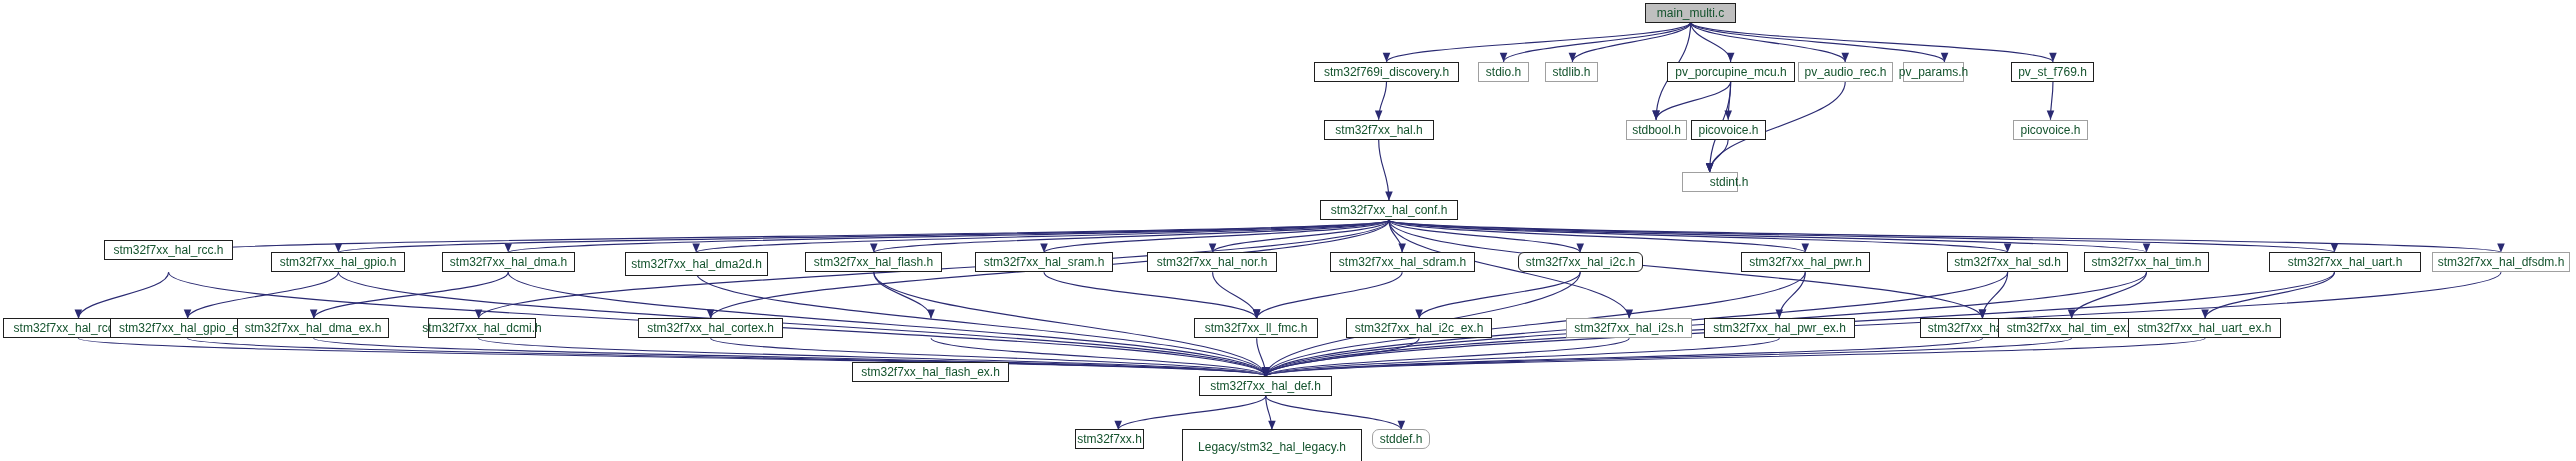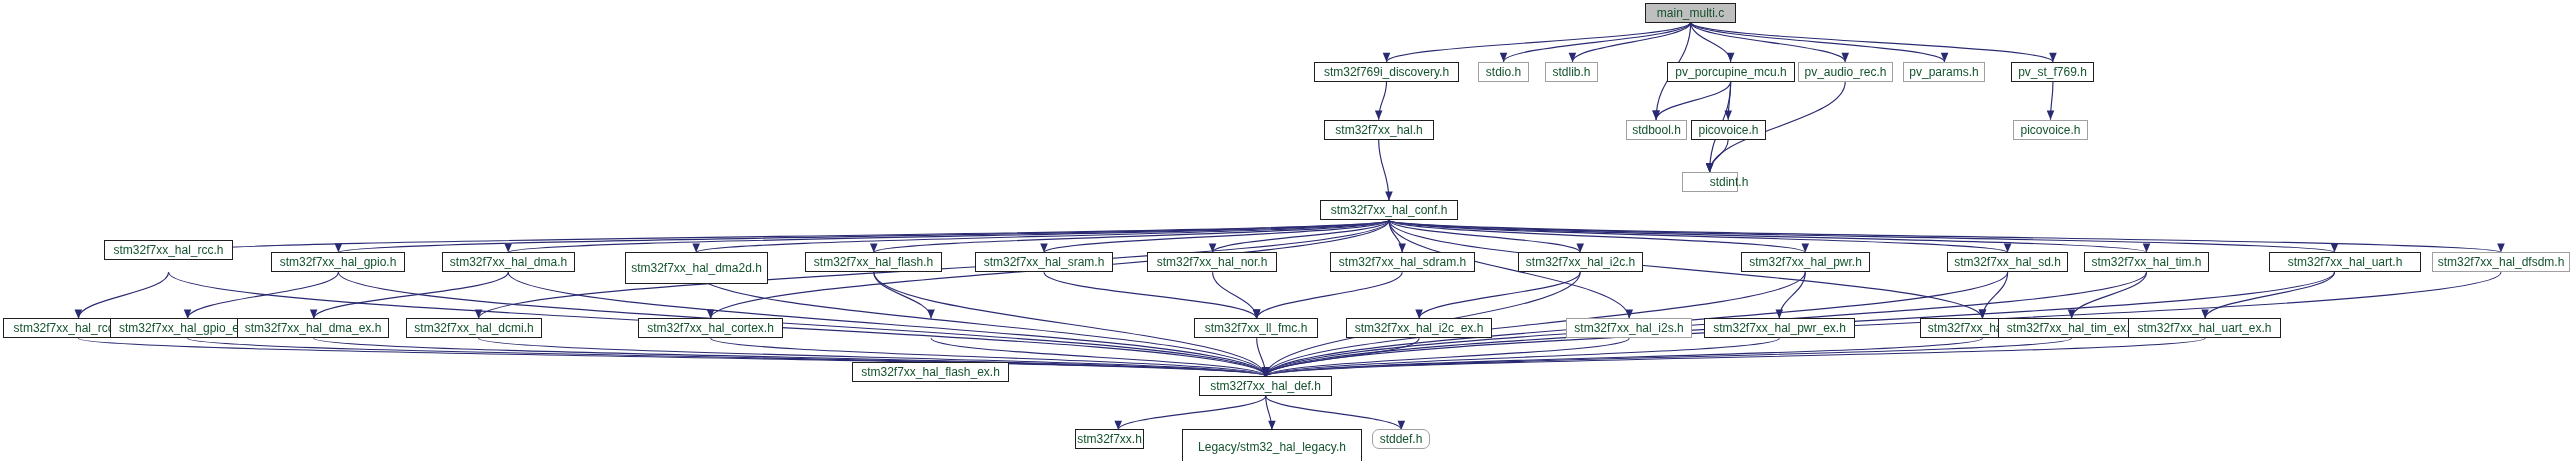--- a/index.html
+++ b/index.html
@@ -219,21 +219,21 @@
       </div>
       <div class="node" style="left: 1545px; top: 62px; width: 53px; height: 20px;">
         <span class="label">stdlib.h</span>
       </div>
       <div class="node solid" style="left: 1667px; top: 62px; width: 128px; height: 20px;">
         <span class="label">pv_porcupine_mcu.h</span>
       </div>
       <div class="node" style="left: 1798px; top: 62px; width: 95px; height: 20px;">
         <span class="label">pv_audio_rec.h</span>
       </div>
-      <div class="node" style="left: 1903px; top: 62px; width: 82px; height: 20px;">
+      <div class="node" style="left: 1903px; top: 62px; width: 61px; height: 20px;">
         <span class="label">pv_params.h</span>
       </div>
       <div class="node solid" style="left: 2011px; top: 62px; width: 83px; height: 20px;">
         <span class="label">pv_st_f769.h</span>
       </div>
       <div class="node solid" style="left: 1324px; top: 120px; width: 110px; height: 20px;">
         <span class="label">stm32f7xx_hal.h</span>
       </div>
       <div class="node" style="left: 1626px; top: 120px; width: 61px; height: 20px;">
         <span class="label">stdbool.h</span>
@@ -252,36 +252,36 @@
       </div>
       <div class="node solid" style="left: 104px; top: 240px; width: 129px; height: 20px;">
         <span class="label">stm32f7xx_hal_rcc.h</span>
       </div>
       <div class="node solid" style="left: 271px; top: 252px; width: 134px; height: 20px;">
         <span class="label">stm32f7xx_hal_gpio.h</span>
       </div>
       <div class="node solid" style="left: 442px; top: 252px; width: 133px; height: 20px; align-items: center;">
         <span class="label">stm32f7xx_hal_dma.h</span>
       </div>
-      <div class="node solid" style="left: 625px; top: 252px; width: 143px; height: 32px;">
+      <div class="node solid" style="left: 625px; top: 252px; width: 143px; height: 24px;">
         <span class="label">stm32f7xx_hal_dma2d.h</span>
       </div>
       <div class="node solid" style="left: 805px; top: 252px; width: 137px; height: 20px;">
         <span class="label">stm32f7xx_hal_flash.h</span>
       </div>
       <div class="node solid" style="left: 975px; top: 252px; width: 138px; height: 20px;">
         <span class="label">stm32f7xx_hal_sram.h</span>
       </div>
       <div class="node solid" style="left: 1147px; top: 252px; width: 130px; height: 20px;">
         <span class="label">stm32f7xx_hal_nor.h</span>
       </div>
       <div class="node solid" style="left: 1330px; top: 252px; width: 145px; height: 20px;">
         <span class="label">stm32f7xx_hal_sdram.h</span>
       </div>
-      <div class="node solid" style="left: 1518px; top: 252px; width: 125px; height: 20px;">
+      <div class="node solid" style="left: 1518px; top: 252px; width: 125px; height: 20px; border-radius: 6px;">
         <span class="label">stm32f7xx_hal_i2c.h</span>
       </div>
       <div class="node solid" style="left: 1741px; top: 252px; width: 129px; height: 20px;">
         <span class="label">stm32f7xx_hal_pwr.h</span>
       </div>
       <div class="node solid" style="left: 1947px; top: 252px; width: 121px; height: 20px;">
         <span class="label">stm32f7xx_hal_sd.h</span>
       </div>
       <div class="node solid" style="left: 2084px; top: 252px; width: 125px; height: 20px;">
         <span class="label">stm32f7xx_hal_tim.h</span>
@@ -297,21 +297,21 @@
       </div>
       <div class="node solid" style="left: 110px; top: 318px; width: 154px; height: 20px;">
         <span class="label">stm32f7xx_hal_gpio_ex.h</span>
       </div>
       <div class="node solid" style="left: 237px; top: 318px; width: 152px; height: 20px;">
         <span class="label">stm32f7xx_hal_dma_ex.h</span>
       </div>
       <div class="node solid" style="left: 638px; top: 318px; width: 145px; height: 20px;">
         <span class="label">stm32f7xx_hal_cortex.h</span>
       </div>
-      <div class="node solid" style="left: 406px; top: 318px; width: 136px; height: 20px;">
+      <div class="node solid" style="left: 428px; top: 318px; width: 108px; height: 20px;">
         <span class="label">stm32f7xx_hal_dcmi.h</span>
       </div>
       <div class="node solid" style="left: 852px; top: 318px; width: 157px; height: 20px; margin-top: 44px;">
         <span class="label">stm32f7xx_hal_flash_ex.h</span>
       </div>
       <div class="node solid" style="left: 1194px; top: 318px; width: 124px; height: 20px;">
         <span class="label">stm32f7xx_ll_fmc.h</span>
       </div>
       <div class="node solid" style="left: 1346px; top: 318px; width: 146px; height: 20px;">
         <span class="label">stm32f7xx_hal_i2c_ex.h</span>

